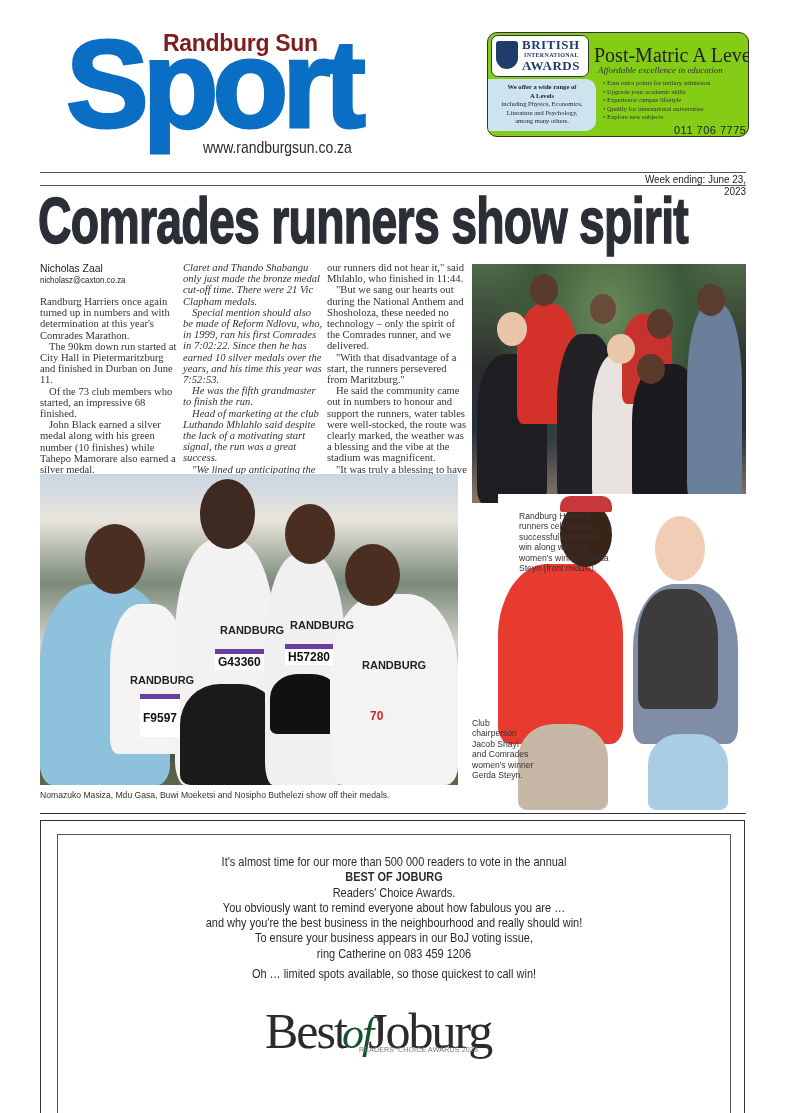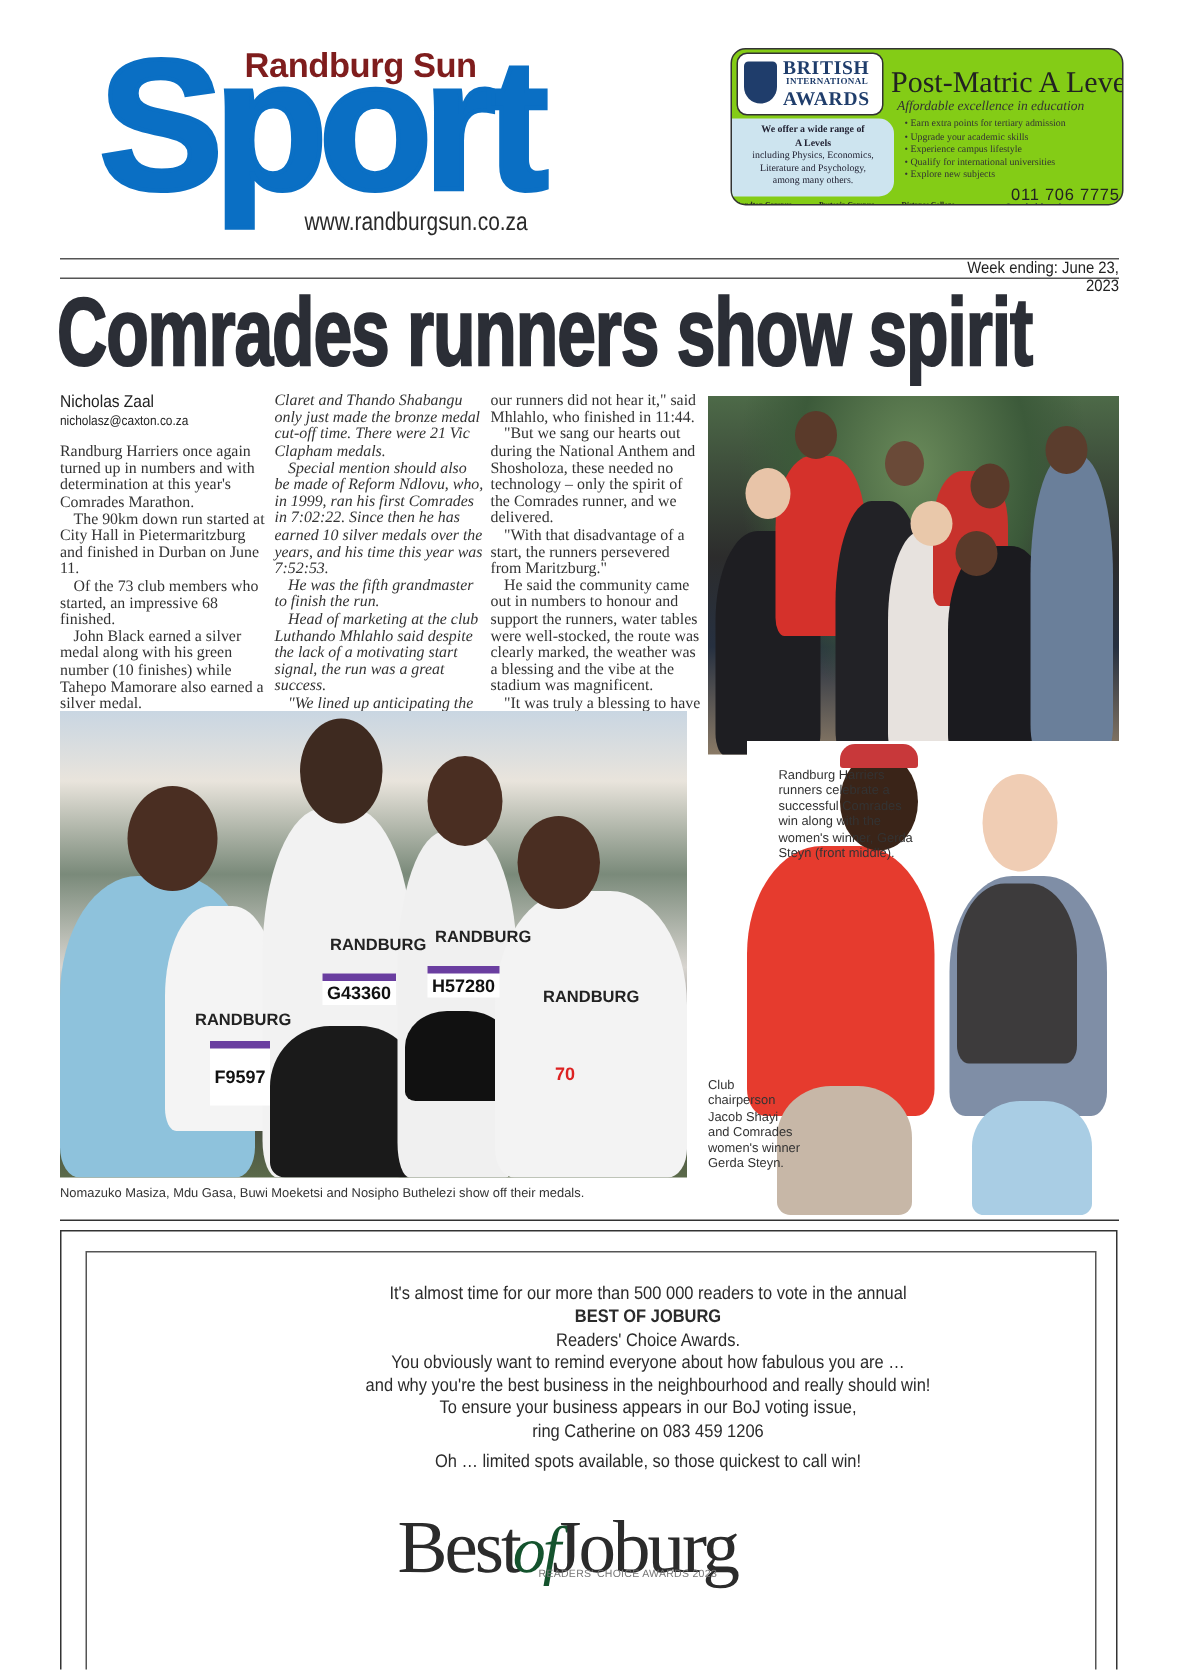--- a/index.html
+++ b/index.html
@@ -65,21 +65,21 @@
   .cap { font-family: "Liberation Sans", sans-serif; font-size: 8.6px; line-height: 10.4px; color: #333; }
   .cap1 { left: 471px; top: 511px; width: 92px; margin-left: 48px; }
   .cap2 { left: 472px; top: 718px; width: 62px; }
   .cap3 { left: 40px; top: 790px; width: 420px; white-space: nowrap; }
 
   .rule-bottom { left: 40px; top: 813px; width: 706px; height: 1px; background: #333; }
 
   
   .boj-outer { left: 40px; top: 820px; width: 705px; height: 359px; border: 1px solid #333; box-sizing: border-box; }
   .boj-inner { left: 57px; top: 834px; width: 674px; height: 322px; border: 1px solid #555; box-sizing: border-box; }
-  .boj-text { left: 57px; top: 855px; width: 674px; text-align: center; font-family: "Liberation Sans", sans-serif; font-size: 12.2px; line-height: 15.3px; color: #2b2b2b; padding-left: 38px; }
+  .boj-text { left: 57px; top: 855px; width: 674px; text-align: center; font-family: "Liberation Sans", sans-serif; font-size: 12.2px; line-height: 15.3px; color: #2b2b2b; }
   .boj-text div { transform: scaleX(0.9); }
   .boj-text .b { font-weight: bold; }
   .boj-text .gap { margin-top: 5px; }
   .boj-logo { left: 265px; top: 1002px; font-family: "Liberation Serif", serif; font-size: 50px; color: #2b2b2b; letter-spacing: -2px; white-space: nowrap; }
   .boj-of { font-style: italic; color: #14532d; font-size: 44px; margin: 0 -4px; }
   .boj-sub { left: 359px; top: 1046px; font-size: 7px; color: #777; letter-spacing: 0.2px; white-space: nowrap; }
 </style>
 </head>
 <body>
 

